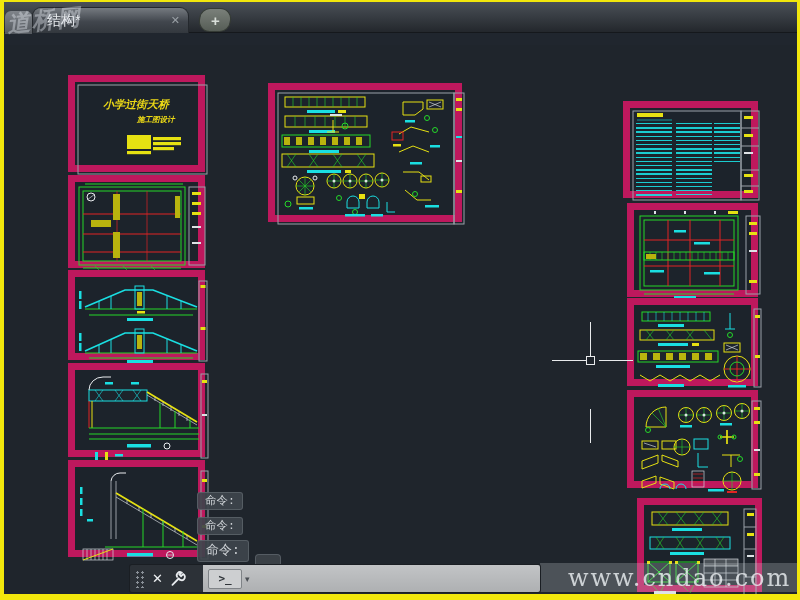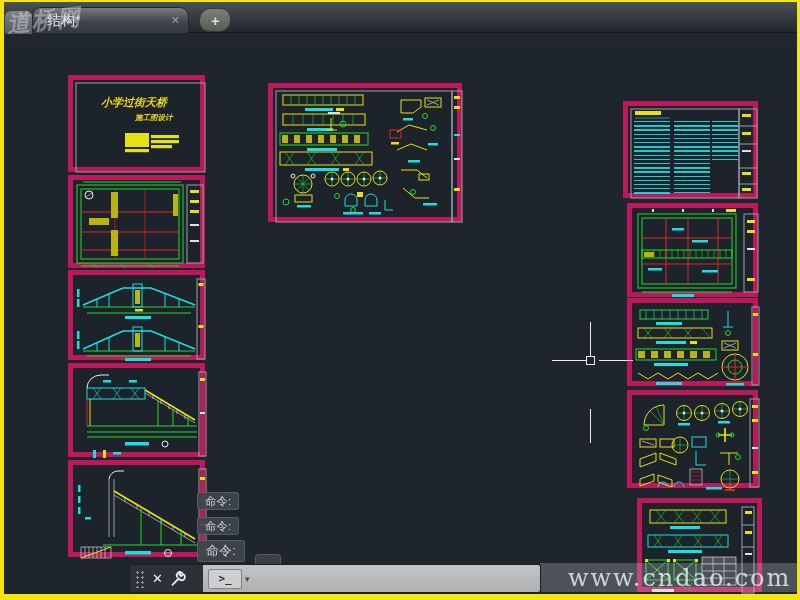--- a/index.html
+++ b/index.html
@@ -35,21 +35,21 @@
 
   .logo-wm { position:absolute; left:3px; top:3px; z-index:40;
     font-family:"DejaVu Serif",serif; font-style:italic; font-weight:bold;
     font-size:23px; letter-spacing:2px; color:rgba(226,232,238,.42);
     transform:rotate(-6deg); pointer-events:none; }
 
   
   .canvas { position:absolute; left:0; top:43px; width:793px; height:549px;
     background:#1f252c; }
 
-  .sheet { position:absolute; background:#1c232b; border:5px solid #be185d; }
+  .sheet { position:absolute; background:#1c232b; border:7px solid #be185d; }
   .sheet svg { display:block; }
 
   svg .sg{stroke:#25d829;fill:none;stroke-width:1}
   svg .sgt{stroke:#25d829;fill:none;stroke-width:.6}
   svg .sc{stroke:#1adfe2;fill:none;stroke-width:1}
   svg .sc2{stroke:#1adfe2;fill:none;stroke-width:1.7}
   svg .sct{stroke:#1adfe2;fill:none;stroke-width:.6}
   svg .sy{stroke:#e6e112;fill:none;stroke-width:1}
   svg .sy2{stroke:#e6e112;fill:none;stroke-width:1.7}
   svg .sr{stroke:#e02424;fill:none;stroke-width:1}
@@ -65,21 +65,21 @@
     background:repeating-linear-gradient(to bottom, rgba(26,223,226,.9) 0 1.3px, transparent 1.3px 4.2px); }
 
   
   .ch { position:absolute; background:#e8eaec; z-index:20; }
   .chbox { position:absolute; width:9px; height:9px; border:1px solid #e8eaec;
     background:transparent; z-index:20; }
 
   
   .cmdline { position:absolute; z-index:25; background:rgba(62,68,76,.92);
     border:1px solid rgba(135,142,150,.35); border-radius:3px;
-    color:#ced2d6; font-size:11.5px; line-height:14px; padding:1px 7px; }
+    color:#ced2d6; font-size:11.5px; line-height:14px; padding:1px 7px;font-family:Liberation Mono, monospace; }
   .cmdline.big { font-size:13px; line-height:16px; padding:2px 8px; }
   .dockgrip { position:absolute; z-index:25; background:#3a4046;
     border:1px solid #555c63; border-bottom:none; border-radius:4px 4px 0 0; }
 
   
   .dock { position:absolute; left:126px; top:520px; width:410px; height:27px;
     z-index:30; display:flex; border-radius:2px; overflow:hidden;
     box-shadow:0 0 0 1px #1a1e23; }
   .dock-left { width:73px; background:#2c3137; display:flex; align-items:center; }
   .grip { width:11px; height:19px; margin-left:4px;

